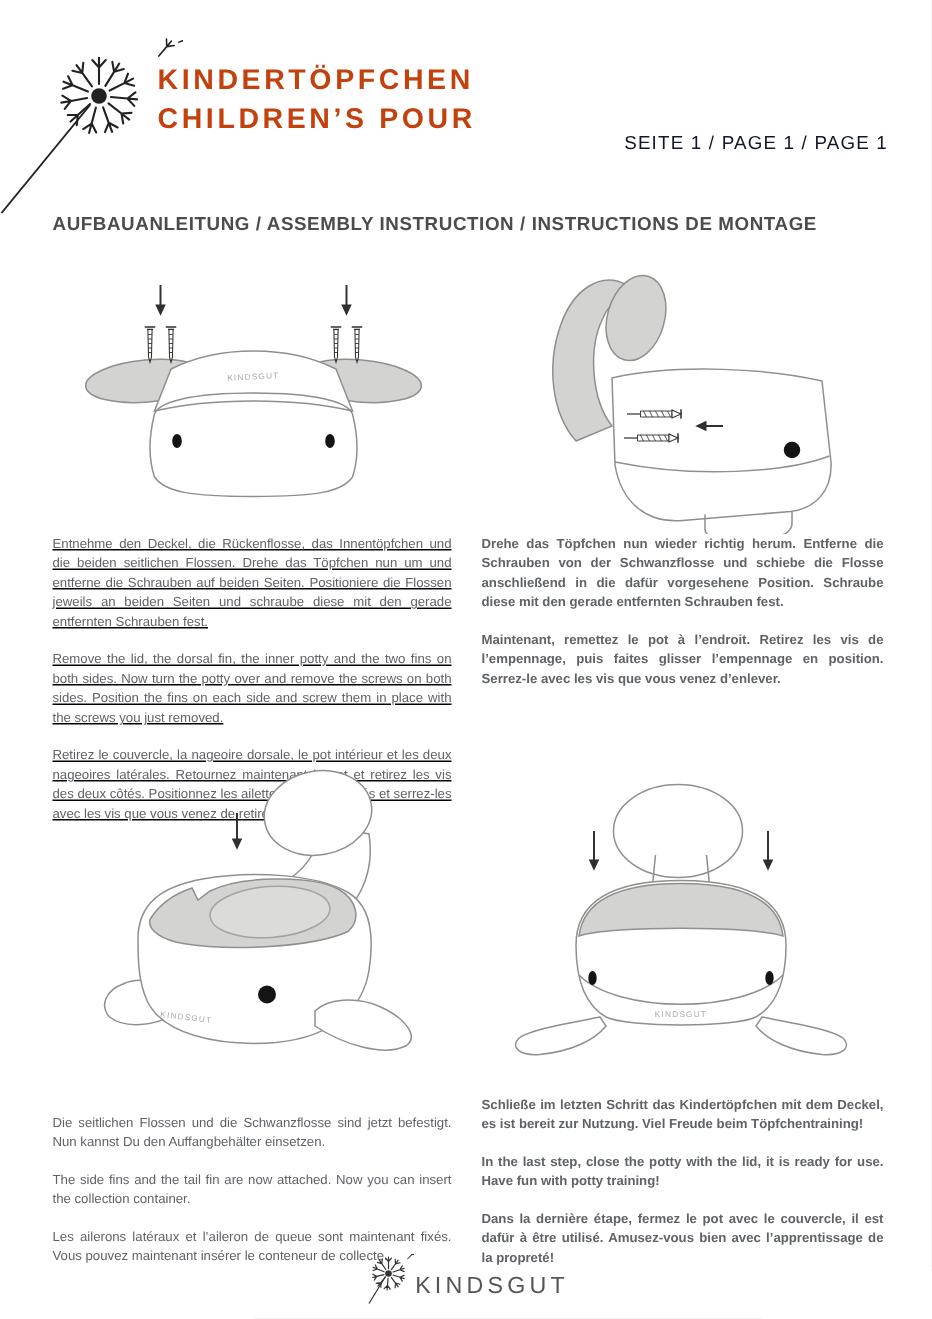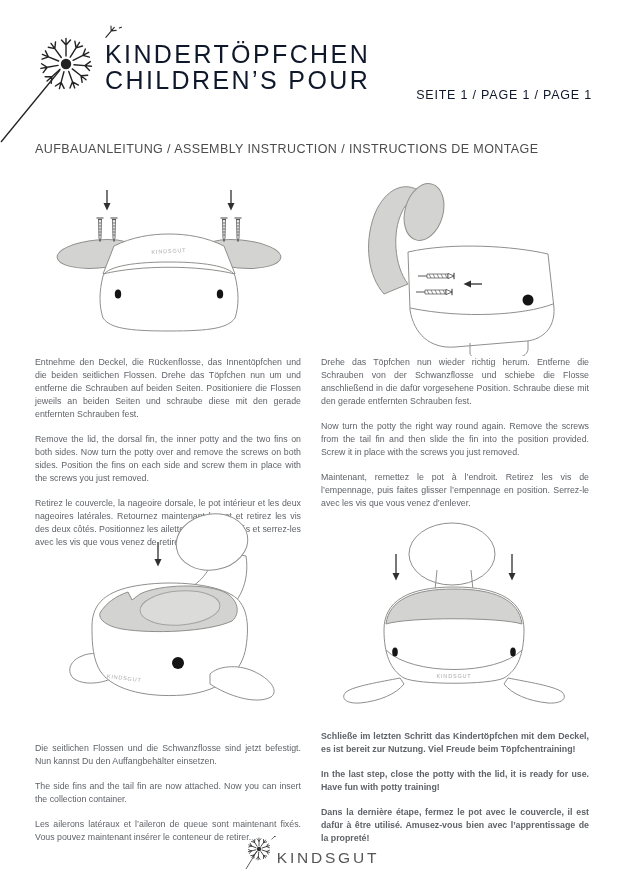--- a/index.html
+++ b/index.html
@@ -5,40 +5,40 @@
   * { margin:0; padding:0; box-sizing:border-box; }
   html,body { background:#e9e9e9; }
   .page {
     position:relative; width:621px; height:879px; margin:0 auto;
     background:#ffffff; overflow:hidden;
     font-family:"Liberation Sans", sans-serif;
   }
   .header-logo { position:absolute; left:0; top:12px; }
   .title-block { position:absolute; left:105px; top:41px; }
   .title-line {
-    display:block; font-size:25px; line-height:26px; letter-spacing:2.4px;
-    color:#0f172a; font-weight:400;
+    display:block; font-size:19px; line-height:26px; letter-spacing:2.4px;
+    color:#c2410c; font-weight:700;
   }
   .page-info {
     position:absolute; right:29px; top:52px; font-size:12.5px;
     letter-spacing:0.8px; color:#0f172a;margin-top:36px;
   }
   .section-heading {
     position:absolute; left:35px; top:142px; font-size:12.5px;
-    letter-spacing:0.4px; color:#4c4c4c; font-weight:400;
+    letter-spacing:0.4px; color:#4c4c4c; font-weight:700;
   }
   .illus { position:absolute; }
   .illus svg { display:block; width:100%; height:100%; }
   .illus1 { left:38px;  top:176px; width:262px; height:178px; }
   .illus2 { left:322px; top:170px; width:262px; height:186px; }
   .illus3 { left:62px;  top:500px; width:230px; height:228px; }
   .illus4 { left:334px; top:500px; width:240px; height:228px; }
   .text-col { position:absolute; }
-  .col1-top    { left:35px;  top:356px; width:266px; }
-  .col2-top    { left:321px; top:356px; width:268px; }
+  .col1-top    { left:35px;  top:356px; width:266px;text-decoration:underline; }
+  .col2-top    { left:321px; top:356px; width:268px;font-weight:bold; }
   .col1-bottom { left:35px;  top:730px; width:266px;margin-top:12px; }
   .col2-bottom { left:321px; top:730px; width:268px;font-weight:bold; }
   .body-text {
     font-size:8.8px; line-height:13px; color:#5f6368;
     text-align:justify; margin-bottom:12px;
   }
   .footer {
     position:absolute; left:0; right:0; top:836px;
     display:flex; justify-content:center; align-items:flex-start; gap:1px;
   }
@@ -178,21 +178,20 @@
     </svg>
   </div>
 
   <div class="text-col col1-top">
     <p class="body-text">Entnehme den Deckel, die Rückenflosse, das Innentöpfchen und die beiden seitlichen Flossen. Drehe das Töpfchen nun um und entferne die Schrauben auf beiden Seiten. Positioniere die Flossen jeweils an beiden Seiten und schraube diese mit den gerade entfernten Schrauben fest.</p>
     <p class="body-text">Remove the lid, the dorsal fin, the inner potty and the two fins on both sides. Now turn the potty over and remove the screws on both sides. Position the fins on each side and screw them in place with the screws you just removed.</p>
     <p class="body-text">Retirez le couvercle, la nageoire dorsale, le pot intérieur et les deux nageoires latérales. Retournez maintenant le pot et retirez les vis des deux côtés. Positionnez les ailettes des deux côtés et serrez-les avec les vis que vous venez de retirer.</p>
   </div>
   <div class="text-col col2-top">
     <p class="body-text">Drehe das Töpfchen nun wieder richtig herum. Entferne die Schrauben von der Schwanzflosse und schiebe die Flosse anschließend in die dafür vorgesehene Position. Schraube diese mit den gerade entfernten Schrauben fest.</p>
-    <p class="body-text">Now turn the potty the right way round again. Remove the screws from the tail fin and then slide the fin into the position provided. Screw it in place with the screws you just removed.</p>
     <p class="body-text">Maintenant, remettez le pot à l’endroit. Retirez les vis de l’empennage, puis faites glisser l’empennage en position. Serrez-le avec les vis que vous venez d’enlever.</p>
   </div>
 
   <div class="illus illus3">
     <svg viewBox="0 0 230 228">
       <g>
         <path d="M124,90 C140,82 151,68 152,50 L184,56 C188,82 177,104 160,114 Z" class="whitefill"></path>
         <ellipse cx="150" cy="42" rx="36" ry="28" transform="rotate(-10 150 42)" class="whitefill"></ellipse>
       </g>
       <g>
@@ -246,21 +245,21 @@
       <path d="M52,150 C78,176 162,176 188,150" class="line"></path>
       <ellipse cx="61" cy="152" rx="2.8" ry="4.6" class="eye"></ellipse>
       <ellipse cx="179" cy="152" rx="2.8" ry="4.6" class="eye"></ellipse>
       <text class="mark" x="120" y="178" text-anchor="middle">KINDSGUT</text>
     </svg>
   </div>
 
   <div class="text-col col1-bottom">
     <p class="body-text">Die seitlichen Flossen und die Schwanzflosse sind jetzt befestigt. Nun kannst Du den Auffangbehälter einsetzen.</p>
     <p class="body-text">The side fins and the tail fin are now attached. Now you can insert the collection container.</p>
-    <p class="body-text">Les ailerons latéraux et l’aileron de queue sont maintenant fixés. Vous pouvez maintenant insérer le conteneur de retirer.</p>
+    <p class="body-text">Les ailerons latéraux et l’aileron de queue sont maintenant fixés. Vous pouvez maintenant insérer le conteneur de collecte.</p>
   </div>
   <div class="text-col col2-bottom">
     <p class="body-text">Schließe im letzten Schritt das Kindertöpfchen mit dem Deckel, es ist bereit zur Nutzung. Viel Freude beim Töpfchentraining!</p>
     <p class="body-text">In the last step, close the potty with the lid, it is ready for use. Have fun with potty training!</p>
     <p class="body-text">Dans la dernière étape, fermez le pot avec le couvercle, il est dafür à être utilisé. Amusez-vous bien avec l’apprentissage de la propreté!</p>
   </div>
 
   <div class="footer">
     <svg width="34" height="36" viewBox="0 0 34 36">
       <defs>

